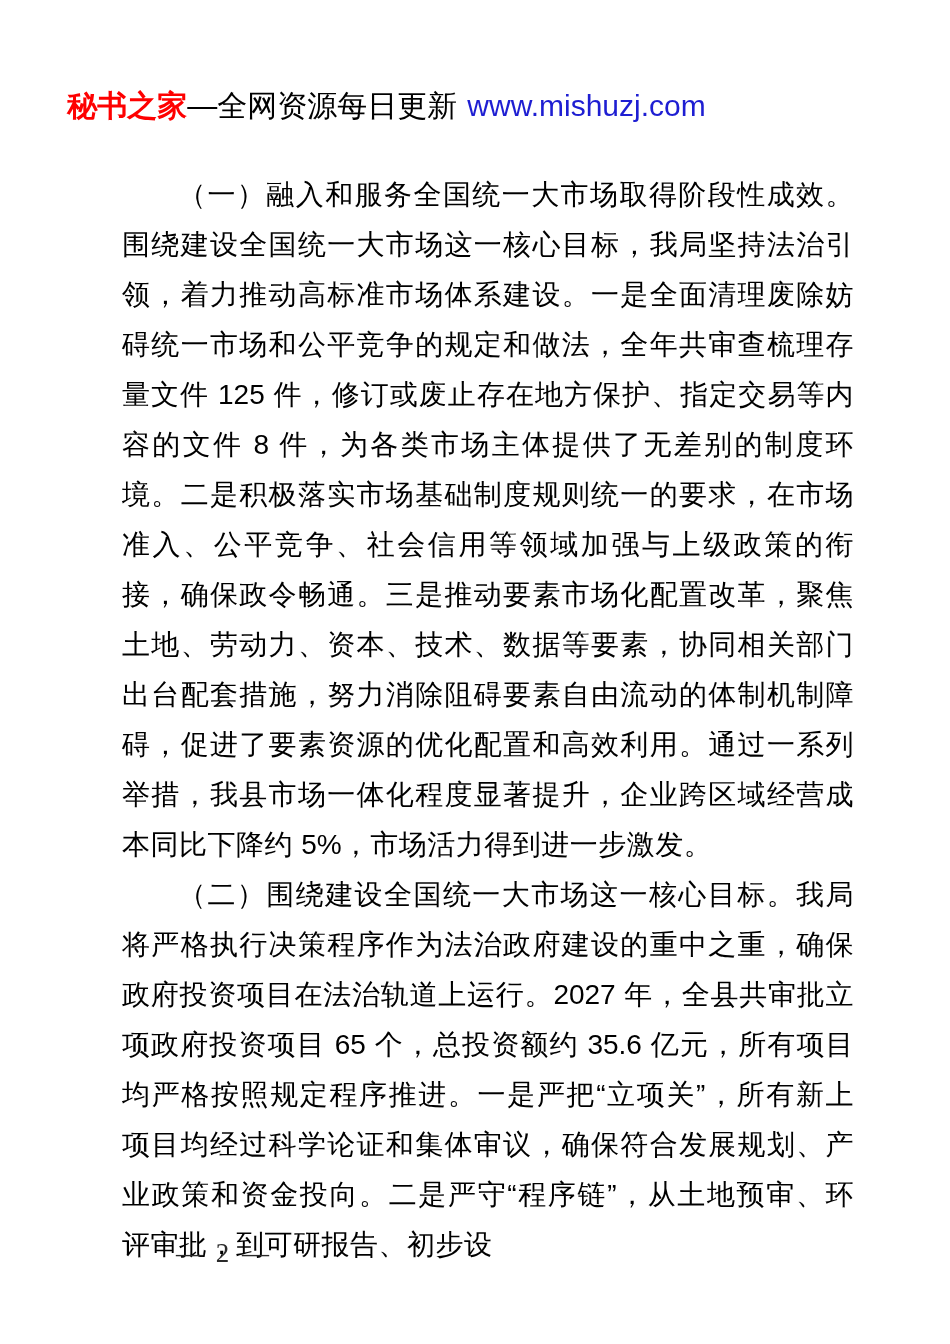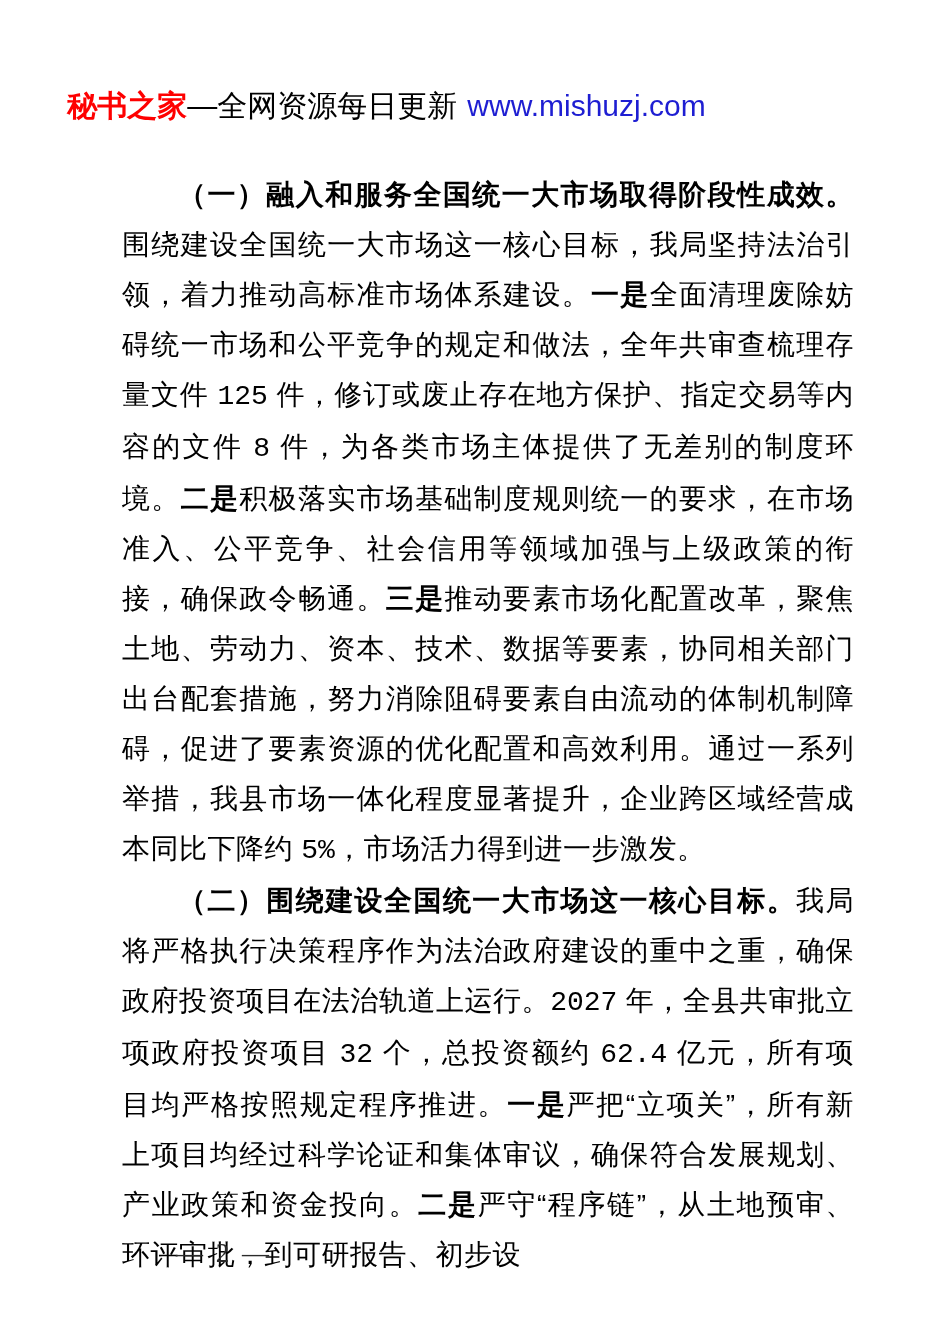--- a/index.html
+++ b/index.html
@@ -33,22 +33,22 @@
     font-size: 28px;
     line-height: 50px;
     text-align: justify;
     letter-spacing: 0.5px;
   }
   .doc-body p {
     margin: 0;
     padding: 0;
     text-indent: 2em;
   }
-  .doc-body .b { font-weight: 700; }
-  .doc-body .num { font-family: Liberation Mono, monospace; letter-spacing: 0; }
+  .doc-body .b { font-weight: 400; }
+  .doc-body .num { font-family: Liberation Sans, sans-serif; letter-spacing: 0; }
   .page-number {
     position: absolute;
     top: 1238px;
     left: 176px;
     font-size: 27px;
     line-height: 30px;
     font-family: "Liberation Serif", "DejaVu Serif", serif;
     color: #2a2a2a;
     letter-spacing: 3px;
     white-space: nowrap;
@@ -58,18 +58,18 @@
 <body>
 
 <div class="page">
 
   <div class="site-header">
     <span class="brand" style="color: rgb(254, 0, 0);">秘书之家</span><span class="tagline" style="color: rgb(0, 0, 0);">—全网资源每日更新</span><span class="url" style="color: rgb(30, 30, 210);">www.mishuzj.com</span>
   </div>
 
   <div class="doc-body">
       <p><span class="b">（一）融入和服务全国统一大市场取得阶段性成效。</span><span>围绕建设全国统一大市场这一核心目标，我局坚持法治引领，着力推动高标准市场体系建设。</span><span class="b">一是</span><span>全面清理废除妨碍统一市场和公平竞争的规定和做法，全年共审查梳理存量文件 <span class="num">125</span> 件，修订或废止存在地方保护、指定交易等内容的文件 <span class="num">8</span> 件，为各类市场主体提供了无差别的制度环境。</span><span class="b">二是</span><span>积极落实市场基础制度规则统一的要求，在市场准入、公平竞争、社会信用等领域加强与上级政策的衔接，确保政令畅通。</span><span class="b">三是</span><span>推动要素市场化配置改革，聚焦土地、劳动力、资本、技术、数据等要素，协同相关部门出台配套措施，努力消除阻碍要素自由流动的体制机制障碍，促进了要素资源的优化配置和高效利用。通过一系列举措，我县市场一体化程度显著提升，企业跨区域经营成本同比下降约 <span class="num">5%</span>，市场活力得到进一步激发。</span></p>
-      <p><span class="b">（二）围绕建设全国统一大市场这一核心目标。</span><span>我局将严格执行决策程序作为法治政府建设的重中之重，确保政府投资项目在法治轨道上运行。<span class="num">2027</span> 年，全县共审批立项政府投资项目 <span class="num">32</span> 个，总投资额约 <span class="num">62.4</span> 亿元，所有项目均严格按照规定程序推进。</span><span class="b">一是</span><span>严把“立项关”，所有新上项目均经过科学论证和集体审议，确保符合发展规划、产业政策和资金投向。</span><span class="b">二是</span><span>严守“程序链”，从土地预审、环评审批，到可研报告、初步设</span></p>
+      <p><span class="b">（二）围绕建设全国统一大市场这一核心目标。</span><span>我局将严格执行决策程序作为法治政府建设的重中之重，确保政府投资项目在法治轨道上运行。<span class="num">2027</span> 年，全县共审批立项政府投资项目 <span class="num">65</span> 个，总投资额约 <span class="num">35.6</span> 亿元，所有项目均严格按照规定程序推进。</span><span class="b">一是</span><span>严把“立项关”，所有新上项目均经过科学论证和集体审议，确保符合发展规划、产业政策和资金投向。</span><span class="b">二是</span><span>严守“程序链”，从土地预审、环评审批，到可研报告、初步设</span></p>
     </div>
 
   <div class="page-number">— 2 —</div>
 
 </div>
 
 </body></html>

